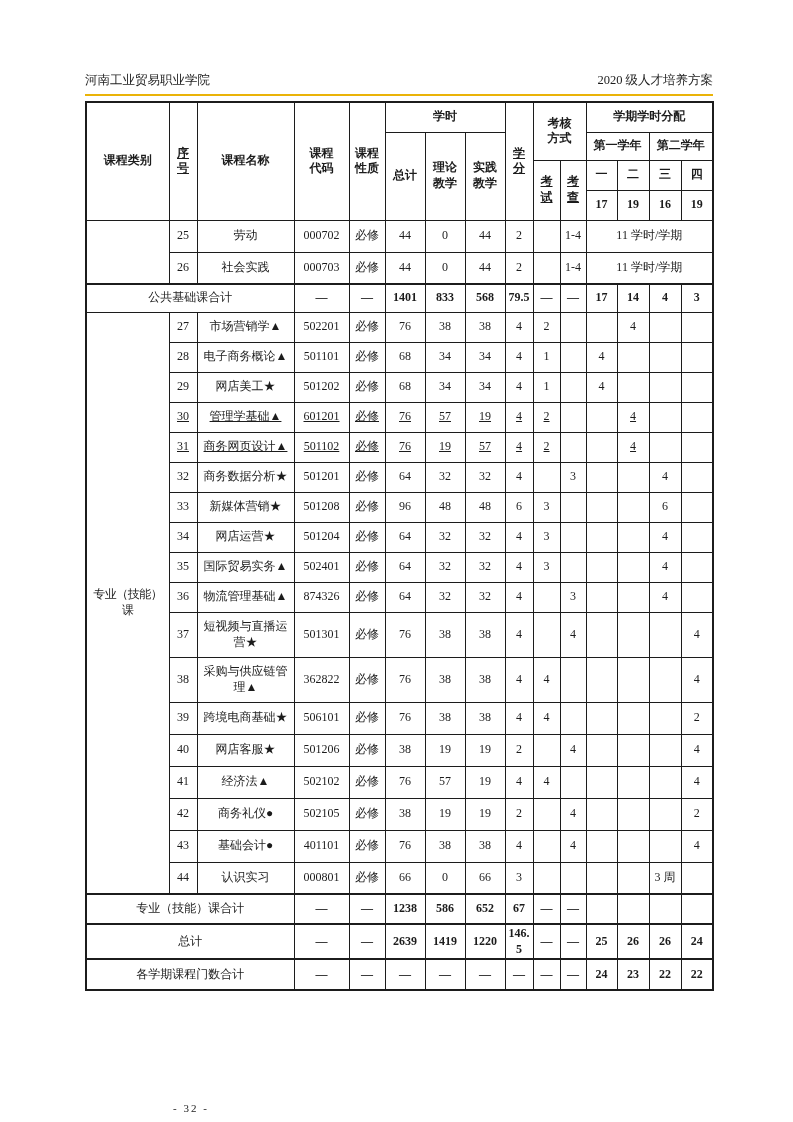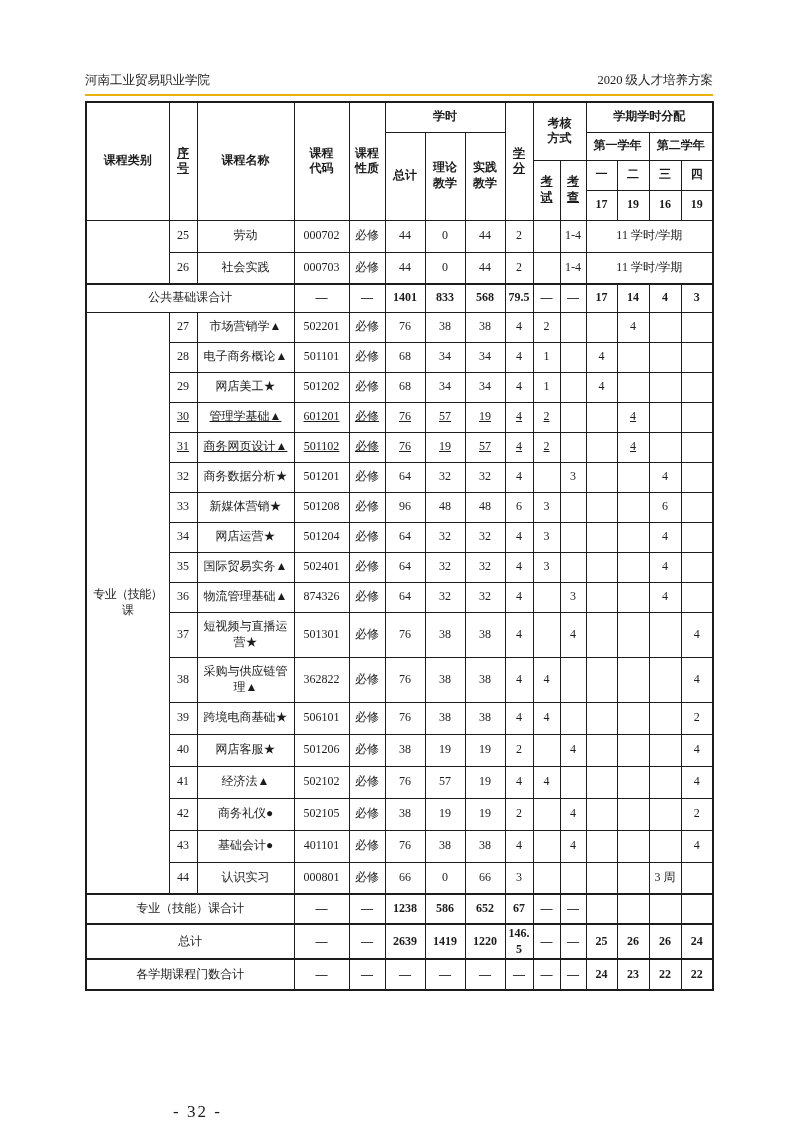--- a/index.html
+++ b/index.html
@@ -35,21 +35,21 @@
   .curriculum thead th{font-weight:bold;}
   .w2{display:inline-block;width:2.15em;word-break:break-all;}
   .w1{display:inline-block;width:1.1em;word-break:break-all;text-decoration:underline;}
   .name-cell{text-align:left;padding-left:5px;padding-right:2px;}
   .cat-label{font-size:10px;padding:0;letter-spacing:-0.5px;}
   .credit{padding:1px 0;}
   tr.summary td{font-weight:bold;border-top-width:2px;}
   tr.summary td.sum-label{font-weight:normal;}
   .footer{
     position:absolute;left:88px;top:1030px;
-    font-size:17px;letter-spacing:2px;
+    font-size:11px;letter-spacing:2px;
   }
 </style>
 </head>
 <body>
 
 <div class="page">
   <div class="content">
 
     <div class="doc-header">
       <span>河南工业贸易职业学院</span>

